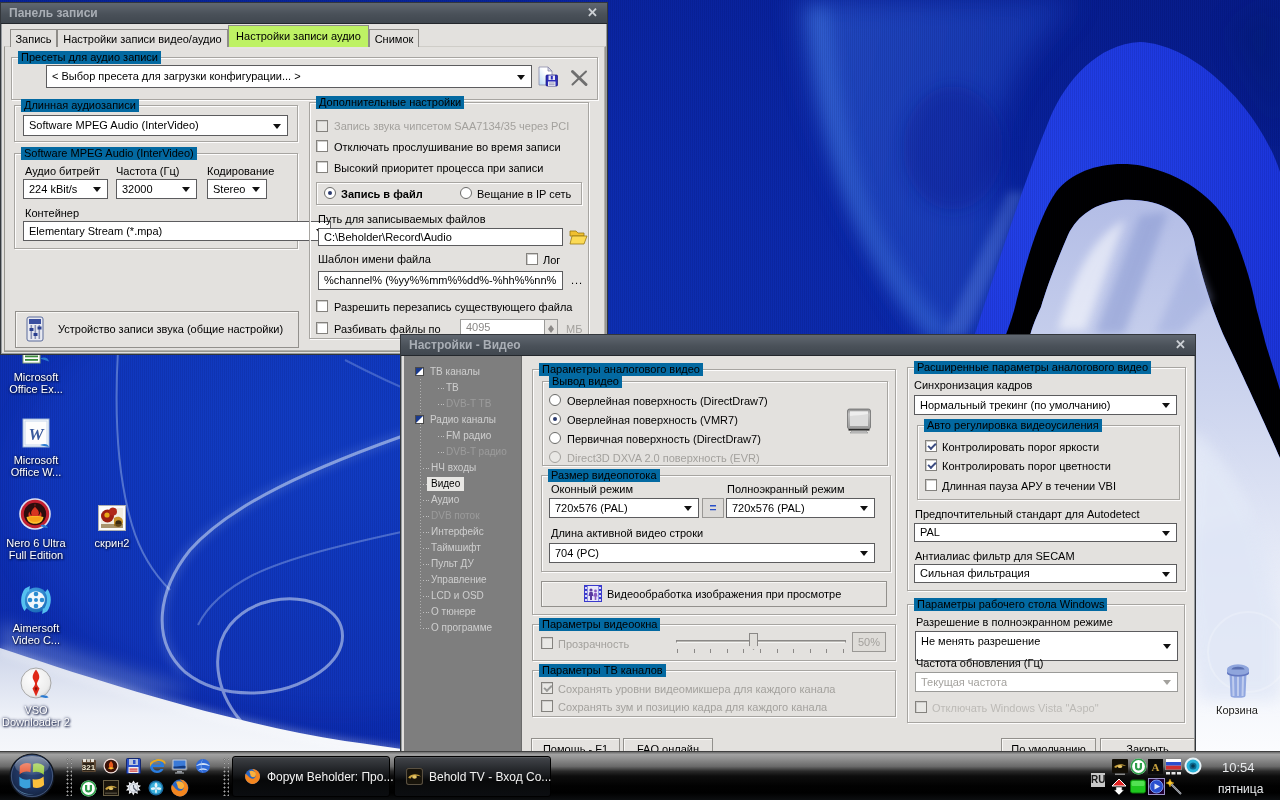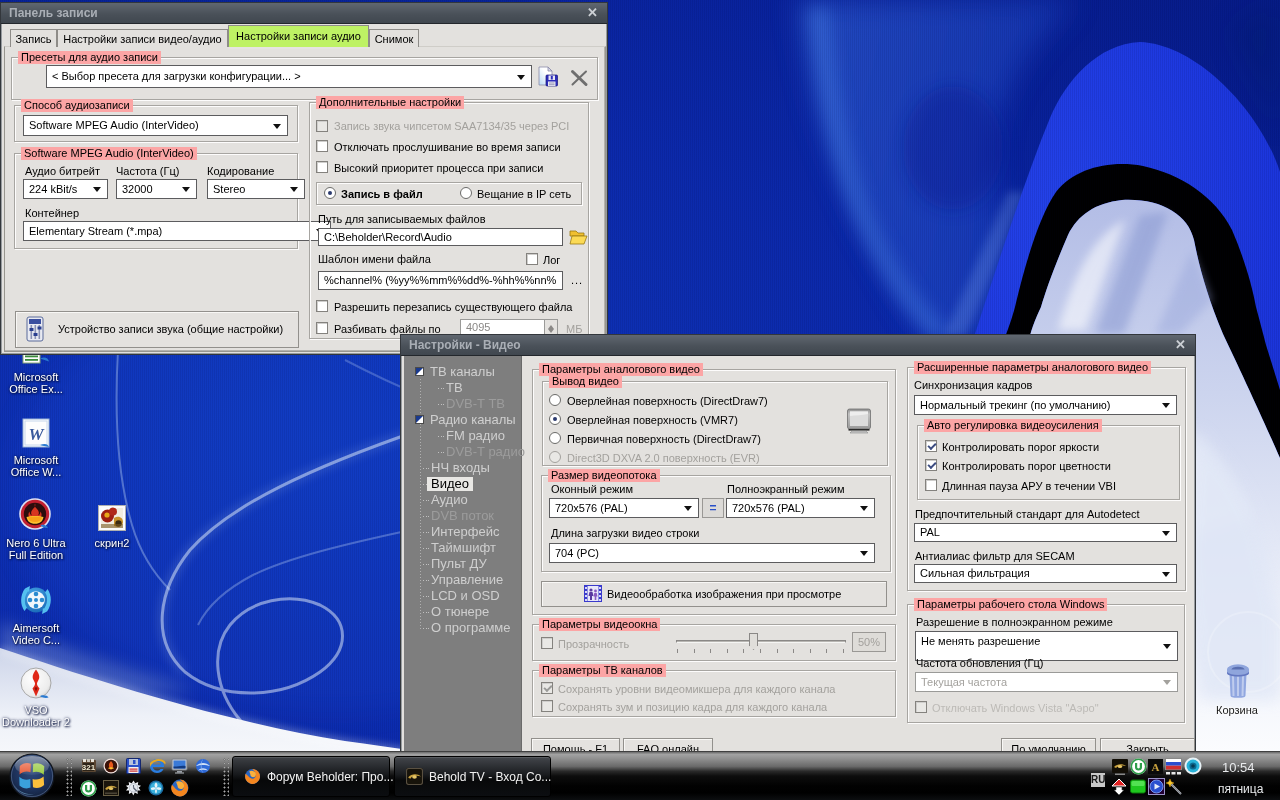--- a/index.html
+++ b/index.html
@@ -2,21 +2,21 @@
 <html><head><meta charset="utf-8">
 <style>
 *{margin:0;padding:0;box-sizing:border-box}
 html,body{width:1280px;height:800px;overflow:hidden;font-family:"Liberation Sans",sans-serif}
 #scr{position:absolute;left:0px;top:0px;width:1280px;height:800px;background:#0c2aa6}
 .w{position:absolute}
 .win{position:absolute;background:#e3e1de;border:1px solid #33373c;box-shadow:inset -1px -1px 0 #979b9f,inset 1px 0 0 #979b9f}
 .tbar{position:absolute;left:0px;top:0px;right:0px;height:21px;background:linear-gradient(#606770,#4a5159 55%,#40474f);border-bottom:1px solid #23272c;color:#a9aeb5;font-weight:bold;font-size:12px;line-height:20px;padding-left:8px}
 .tx{position:absolute;right:9px;top:0px;color:#ccd0d5;font-weight:bold;font-size:13px;line-height:20px}
 .grp{position:absolute;border:1px solid #a7a5a1;box-shadow:1px 1px 0 rgba(255,255,255,.9),inset 1px 1px 0 rgba(255,255,255,.9)}
-.grp>i{position:absolute;top:-7px;left:6px;background:#fca5a5;padding:0 3px;font-style:normal;font-size:11px;line-height:13px;white-space:nowrap}
+.grp>i{position:absolute;top:-7px;left:6px;background:#0369a1;padding:0 3px;font-style:normal;font-size:11px;line-height:13px;white-space:nowrap}
 .lbl{position:absolute;font-size:11px;line-height:13px;white-space:nowrap;color:#000}
 .dis{color:#a3a19d}
 .cmb,.inp{position:absolute;background:#fff;border:1px solid #5c5c5e;font-size:11px;padding-left:5px;white-space:nowrap;overflow:hidden;color:#000}
 .cmb b{position:absolute;right:6px;top:50%;margin-top:-2px;width:0px;height:0px;border:4px solid transparent;border-top:5px solid #101010}
 .cmb.gr{border-color:#9a9a98;color:#a3a19d}
 .cmb.gr b{border-top-color:#a3a19d}
 .cb{position:absolute;width:12px;height:12px;background:#fff;border:1px solid #84827e;box-shadow:inset 1px 1px 0 #cfcecc}
 .cb.d{background:#e9e8e5}
 .cb.c::after{content:"";position:absolute;left:2px;top:2px;width:6px;height:3px;border-left:2px solid #3c4c80;border-bottom:2px solid #3c4c80;transform:rotate(-45deg)}
 .cb.cg::after{content:"";position:absolute;left:2px;top:2px;width:6px;height:3px;border-left:2px solid #9a9a98;border-bottom:2px solid #9a9a98;transform:rotate(-45deg)}
@@ -230,32 +230,32 @@
         <rect x="13.8" y="10" width="2" height="3.5" fill="#2d2db8"></rect>
         <rect x="11" y="15.5" width="7.5" height="4.5" fill="#e8e8f4"></rect>
         <rect x="12" y="16.5" width="5.5" height="1" fill="#9a9ab8"></rect>
         <rect x="12" y="18.2" width="5.5" height="1" fill="#9a9ab8"></rect>
       </svg>
 <svg class="w" style="left:569px;top:66px" width="19" height="19" viewBox="0 0 19 19">
         <path d="M2.5,2.5 L16,15.5" stroke="#6e6e6e" stroke-width="3" stroke-linecap="round"></path>
         <path d="M16,2.5 L2.5,15.5" stroke="#6e6e6e" stroke-width="2" stroke-linecap="round"></path>
       </svg>
 <div class="grp" style="left:13px;top:102px;width:284px;height:37px">
-        <i>Способ аудиозаписи</i>
+        <i>Длинная аудиозаписи</i>
       </div>
 <div class="cmb" style="left:22px;top:112px;width:265px;height:21px;line-height:19px">Software MPEG Audio (InterVideo)<b></b></div>
 <div class="grp" style="left:13px;top:150px;width:284px;height:96px">
         <i>Software MPEG Audio (InterVideo)</i>
       </div>
 <span class="lbl" style="left:24px;top:162px">Аудио битрейт</span>
 <span class="lbl" style="left:115px;top:162px">Частота (Гц)</span>
 <span class="lbl" style="left:206px;top:162px">Кодирование</span>
 <div class="cmb" style="left:22px;top:176px;width:85px;height:20px;line-height:18px">224 kBit/s<b></b></div>
 <div class="cmb" style="left:115px;top:176px;width:81px;height:20px;line-height:18px">32000<b></b></div>
-<div class="cmb" style="left:206px;top:176px;width:98px;height:20px;line-height:18px">Stereo<b></b></div>
+<div class="cmb" style="left:206px;top:176px;width:60px;height:20px;line-height:18px">Stereo<b></b></div>
 <span class="lbl" style="left:24px;top:204px">Контейнер</span>
 <div class="cmb" style="left:22px;top:218px;width:308px;height:20px;line-height:18px">Elementary Stream (*.mpa)<b></b></div>
 <div class="btn" style="left:14px;top:308px;width:284px;height:37px;line-height:35px;text-align:left;padding-left:42px">Устройство записи звука (общие настройки)</div>
 <svg class="w" style="left:25px;top:313px" width="20" height="27" viewBox="0 0 20 27">
         <rect x="1" y="1" width="16" height="24" rx="2" fill="#e8eaf2" stroke="#5a6a9a"></rect>
         <rect x="3" y="3" width="12" height="5" fill="#3a4fa0"></rect>
         <rect x="4.5" y="9" width="1.6" height="14" fill="#8a92b4"></rect>
         <rect x="8.5" y="9" width="1.6" height="14" fill="#8a92b4"></rect>
         <rect x="12.5" y="9" width="1.6" height="14" fill="#8a92b4"></rect>
         <rect x="3.5" y="12" width="4" height="3" fill="#2a3f90"></rect>
@@ -297,21 +297,21 @@
 <b style="position:absolute;left:3px;top:9px;width:0px;height:0px;border:3px solid transparent;border-top:4px solid #8a8886"></b>
       </div>
 <span class="lbl dis" style="left:565px;top:320px">МБ</span>
 </div>
 
 <div class="win" id="w2" style="left:400px;top:334px;width:796px;height:421px;border-bottom:none">
 <div class="tbar">Настройки - Видео</div>
       <span class="tx">✕</span>
 <div class="w" id="side" style="left:3px;top:21px;width:118px;height:397px;background:#7e7e7e;border-right:1px solid #6a6a6a"></div>
 <style>
-.trw{position:absolute;left:3px;font-size:13px;line-height:14px;color:#cfcfcf;white-space:nowrap}
+.trw{position:absolute;left:3px;font-size:10px;line-height:14px;color:#cfcfcf;white-space:nowrap}
 .trw.g{color:#9c9c9c}
 .tcb{position:absolute;width:9px;height:9px;background:#fff;border:1px solid #4a4a4a}
 .tcb::after{content:"";position:absolute;left:0px;top:0px;border-left:7px solid #1a3a8e;border-top:7px solid transparent;transform:rotate(90deg);transform-origin:3.5px 3.5px}
 .tds{position:absolute;width:7px;height:1px;background-image:repeating-linear-gradient(90deg,#c0c0c0 0,#c0c0c0 1px,transparent 1px,transparent 2.6px)}
 </style>
 <span class="w" style="left:19px;top:44px;width:1px;height:250px;background-image:repeating-linear-gradient(180deg,#b0b0b0 0,#b0b0b0 1px,transparent 1px,transparent 3px)"></span>
       <span class="tcb" style="left:14px;top:32px"></span>
       <span class="trw" style="left:29px;top:30px">ТВ каналы</span>
 <span class="tds" style="left:37px;top:53px"></span>
       <span class="trw" style="left:45px;top:46px">ТВ</span>
@@ -375,21 +375,21 @@
         <path d="M6,23 L20,23 L22,25 L4,25 Z" fill="#c8c8c8" stroke="#8a8a8a" stroke-width="0.6"></path>
       </svg>
 <div class="grp" style="left:140px;top:140px;width:350px;height:97px">
         <i>Размер видеопотока</i>
       </div>
 <span class="lbl" style="left:150px;top:148px">Оконный режим</span>
 <span class="lbl" style="left:326px;top:148px">Полноэкранный режим</span>
 <div class="cmb" style="left:148px;top:163px;width:150px;height:20px;line-height:18px">720x576 (PAL)<b></b></div>
 <div class="w" style="left:301px;top:163px;width:22px;height:20px;background:#dcdad7;border:1px solid #9a9895;color:#2a50c8;font-weight:bold;font-size:12px;text-align:center;line-height:18px">=</div>
 <div class="cmb" style="left:325px;top:163px;width:149px;height:20px;line-height:18px">720x576 (PAL)<b></b></div>
-<span class="lbl" style="left:150px;top:192px">Длина загрузки видео строки</span>
+<span class="lbl" style="left:150px;top:192px">Длина активной видео строки</span>
 <div class="cmb" style="left:148px;top:208px;width:326px;height:20px;line-height:18px">704 (PC)<b></b></div>
 <div class="btn" style="left:140px;top:246px;width:346px;height:26px;line-height:24px;padding-left:65px;text-align:left">Видеообработка изображения при просмотре</div>
 <svg class="w" style="left:183px;top:250px" width="18" height="17" viewBox="0 0 18 17">
         <rect x="0.5" y="0.5" width="17" height="16" fill="#e8e8fa" stroke="#3a3acc"></rect>
         <rect x="0.5" y="0.5" width="3" height="16" fill="#3a3acc"></rect>
         <rect x="14.5" y="0.5" width="3" height="16" fill="#3a3acc"></rect>
         <rect x="1.2" y="2" width="1.6" height="2" fill="#fff"></rect>
         <rect x="1.2" y="6" width="1.6" height="2" fill="#fff"></rect>
         <rect x="1.2" y="10" width="1.6" height="2" fill="#fff"></rect>
         <rect x="1.2" y="14" width="1.6" height="2" fill="#fff"></rect>

